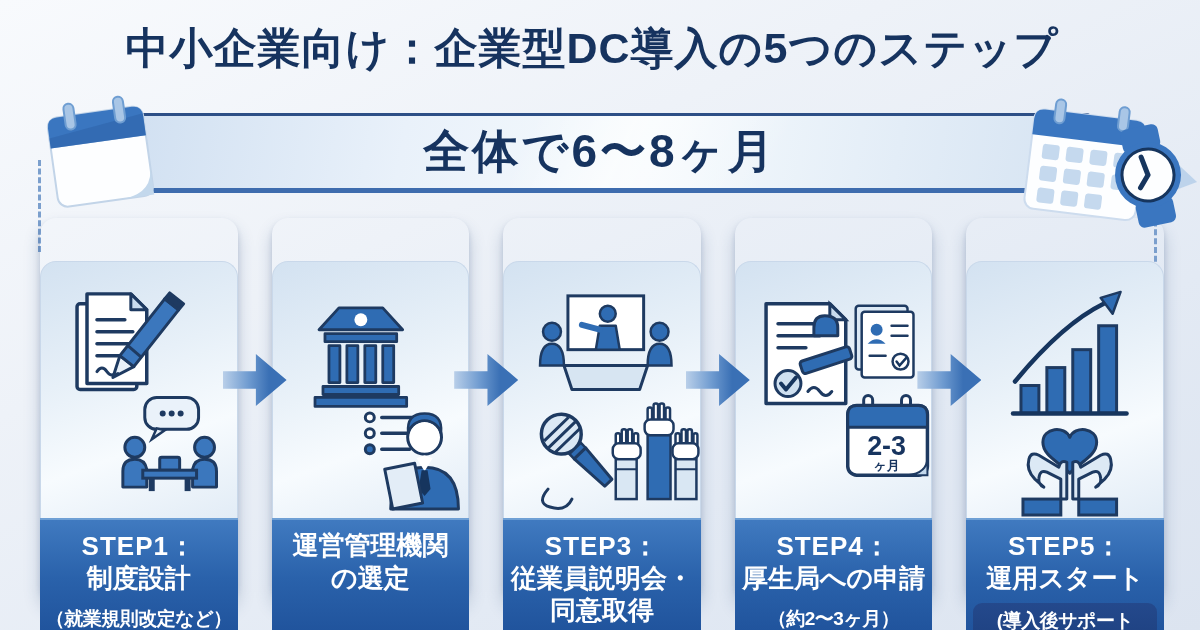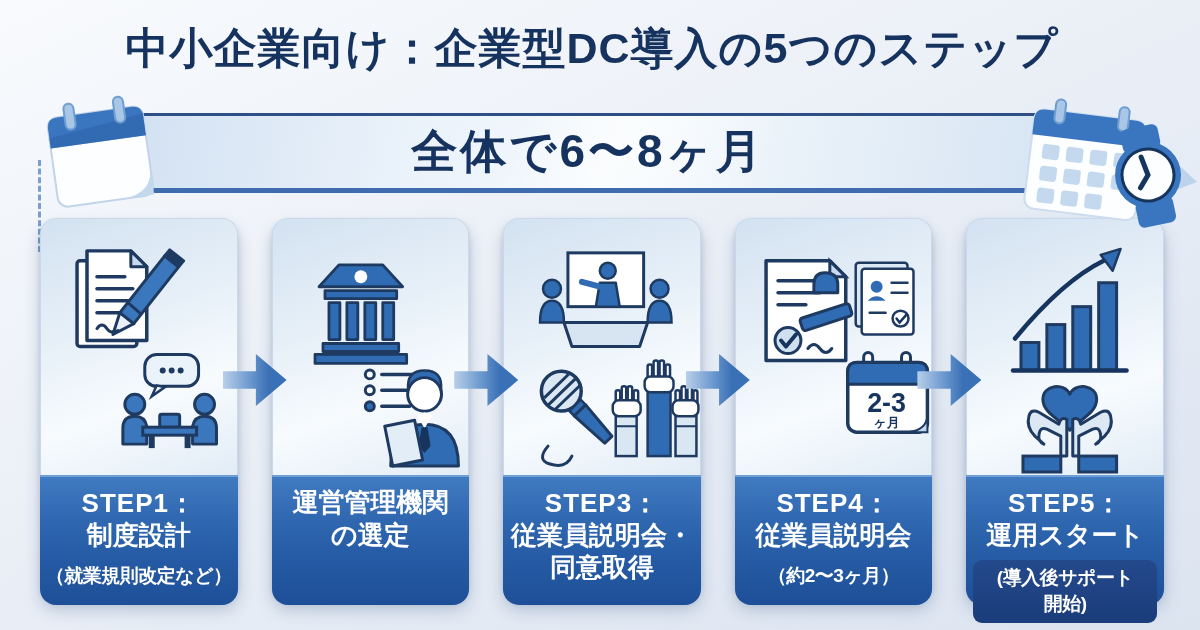--- a/index.html
+++ b/index.html
@@ -6,42 +6,42 @@
   body{
     width:1200px;height:630px;overflow:hidden;position:relative;
     font-family:"Liberation Sans","DejaVu Sans",sans-serif;
     background:linear-gradient(155deg,#f8fafd 0%,#eef2f8 35%,#e3eaf4 70%,#dce4f0 100%);
   }
   .title{
     position:absolute;top:20px;left:0;right:16px;text-align:center;
     font-size:43px;font-weight:bold;color:#16335f;letter-spacing:1px;
   }
   .banner{
-    position:absolute;top:113px;left:98px;width:980px;height:72px;
+    position:absolute;top:113px;left:110px;width:980px;height:72px;
     background:
       linear-gradient(115deg,rgba(255,255,255,0) 42%,rgba(255,255,255,.6) 52%,rgba(255,255,255,0) 68%),
       linear-gradient(100deg,#cfdff1 0%,#e9f1fa 30%,#f5fafd 55%,#e3edf7 80%,#d5e3f2 100%);
     border-top:3px solid #2d4f86;border-bottom:5px solid #3e6cae;border-radius:3px;
     display:flex;align-items:center;justify-content:center;z-index:2;
   }
   .banner-text{font-size:46px;font-weight:bold;color:#16335f;letter-spacing:3px;}
   .cal-left{position:absolute;top:88px;left:22px;width:152px;height:132px;z-index:4;}
   .cal-right{position:absolute;top:90px;left:1015px;width:185px;height:150px;z-index:4;}
   .dotted{position:absolute;width:0;border-left:3px dashed #7b9fcd;z-index:1;}
   .dotted-left{left:38px;top:160px;height:92px;}
   .dotted-right{left:1154px;top:150px;height:200px;}
   .steps{position:absolute;left:40px;top:218px;width:1124px;display:flex;align-items:flex-start;}
   .card{
     flex:1 1 0;height:382px;border-radius:16px;position:relative;z-index:2;
     box-shadow:0 10px 16px rgba(40,70,120,.25),0 3px 5px rgba(40,70,120,.15);
   }
   .icon-area{
     height:257px;border-radius:16px 16px 0 0;overflow:hidden;position:relative;
     background:linear-gradient(160deg,#d3e2f1 0%,#e7f0f8 40%,#f7fbfe 68%,#e2ecf6 100%);
-    border:1px solid #c9d8ea;border-bottom:none;box-sizing:border-box;
+    border:1px solid #c9d8ea;border-bottom:none;box-sizing:border-box;margin-top:43px;
   }
   .icon-area svg{display:block;width:100%;height:100%;}
   .card-footer{
     height:130px;border-radius:0 0 16px 16px;box-sizing:border-box;
     background:linear-gradient(180deg,#407ac0 0%,#2a62ab 45%,#1d4f98 100%);
     border-top:2px solid #6fa0d5;color:#ffffff;text-align:center;padding-top:10px;
   }
   .step-label{font-size:26px;font-weight:bold;line-height:1.25;letter-spacing:1px;}
   .step-line{font-size:26px;font-weight:bold;line-height:1.25;font-family:Liberation Serif, serif;}
   .step-note{font-size:19px;font-weight:bold;margin-top:11px;letter-spacing:-0.5px;}
@@ -281,21 +281,21 @@
           <rect x="112" y="144" width="80" height="70" rx="9" fill="#ffffff" stroke="#1e3a61" stroke-width="3.5"></rect>
           <path d="M112 153 q0 -9 9 -9 h62 q9 0 9 9 v13 h-80 z" fill="#2f6cb3" stroke="#1e3a61" stroke-width="3"></path>
           <path d="M192 196 v18 h-20 q20 -2 20 -18 z" fill="#c3d8ec" stroke="#1e3a61" stroke-width="2"></path>
           <text x="151" y="194" text-anchor="middle" font-size="27" font-weight="bold" fill="#17345f">2-3</text>
           <text x="151" y="209" text-anchor="middle" font-size="13" font-weight="bold" fill="#17345f">ヶ月</text>
         </g>
       </svg>
     </div>
     <div class="card-footer">
       <div class="step-label">STEP4：</div>
-      <div class="step-line">従業員説明会</div>
+      <div class="step-line">厚生局への申請</div>
       <div class="step-note">（約2〜3ヶ月）</div>
     </div>
   </div>
 
   <div class="arrow"></div>
 
   <div class="card">
     <div class="icon-area">
       <svg viewBox="0 0 196 257">
         <g>

